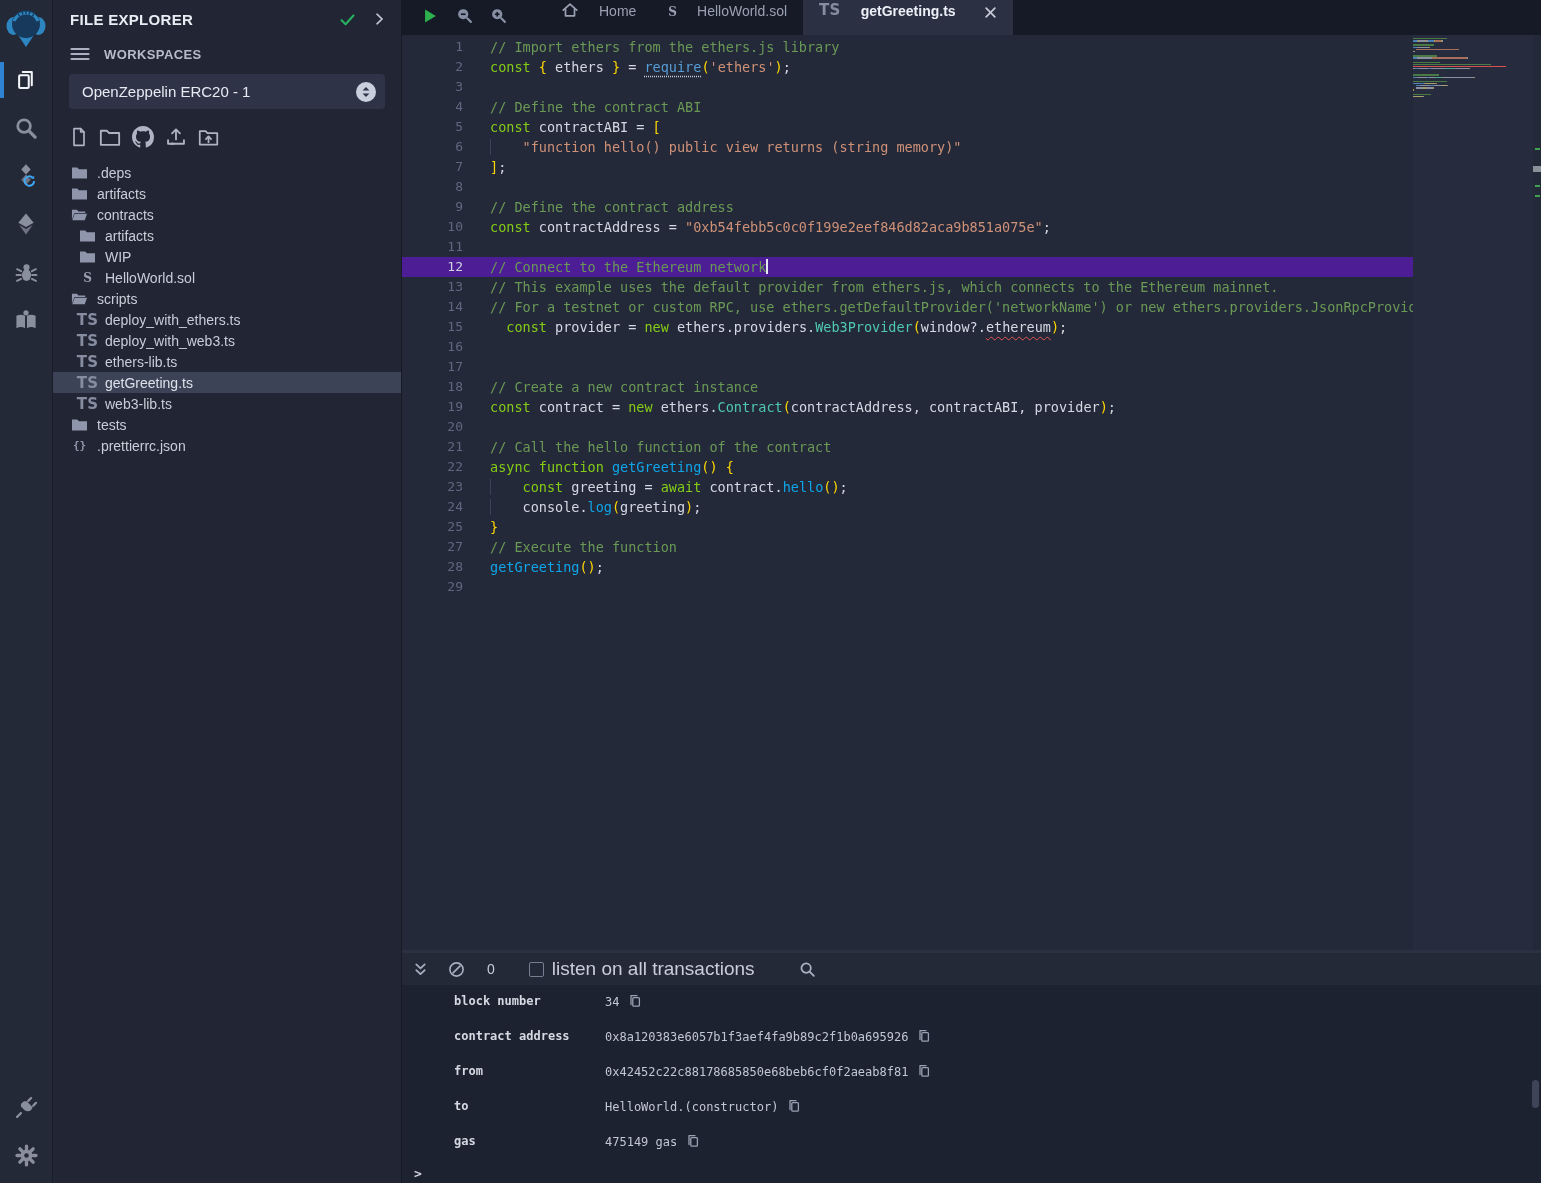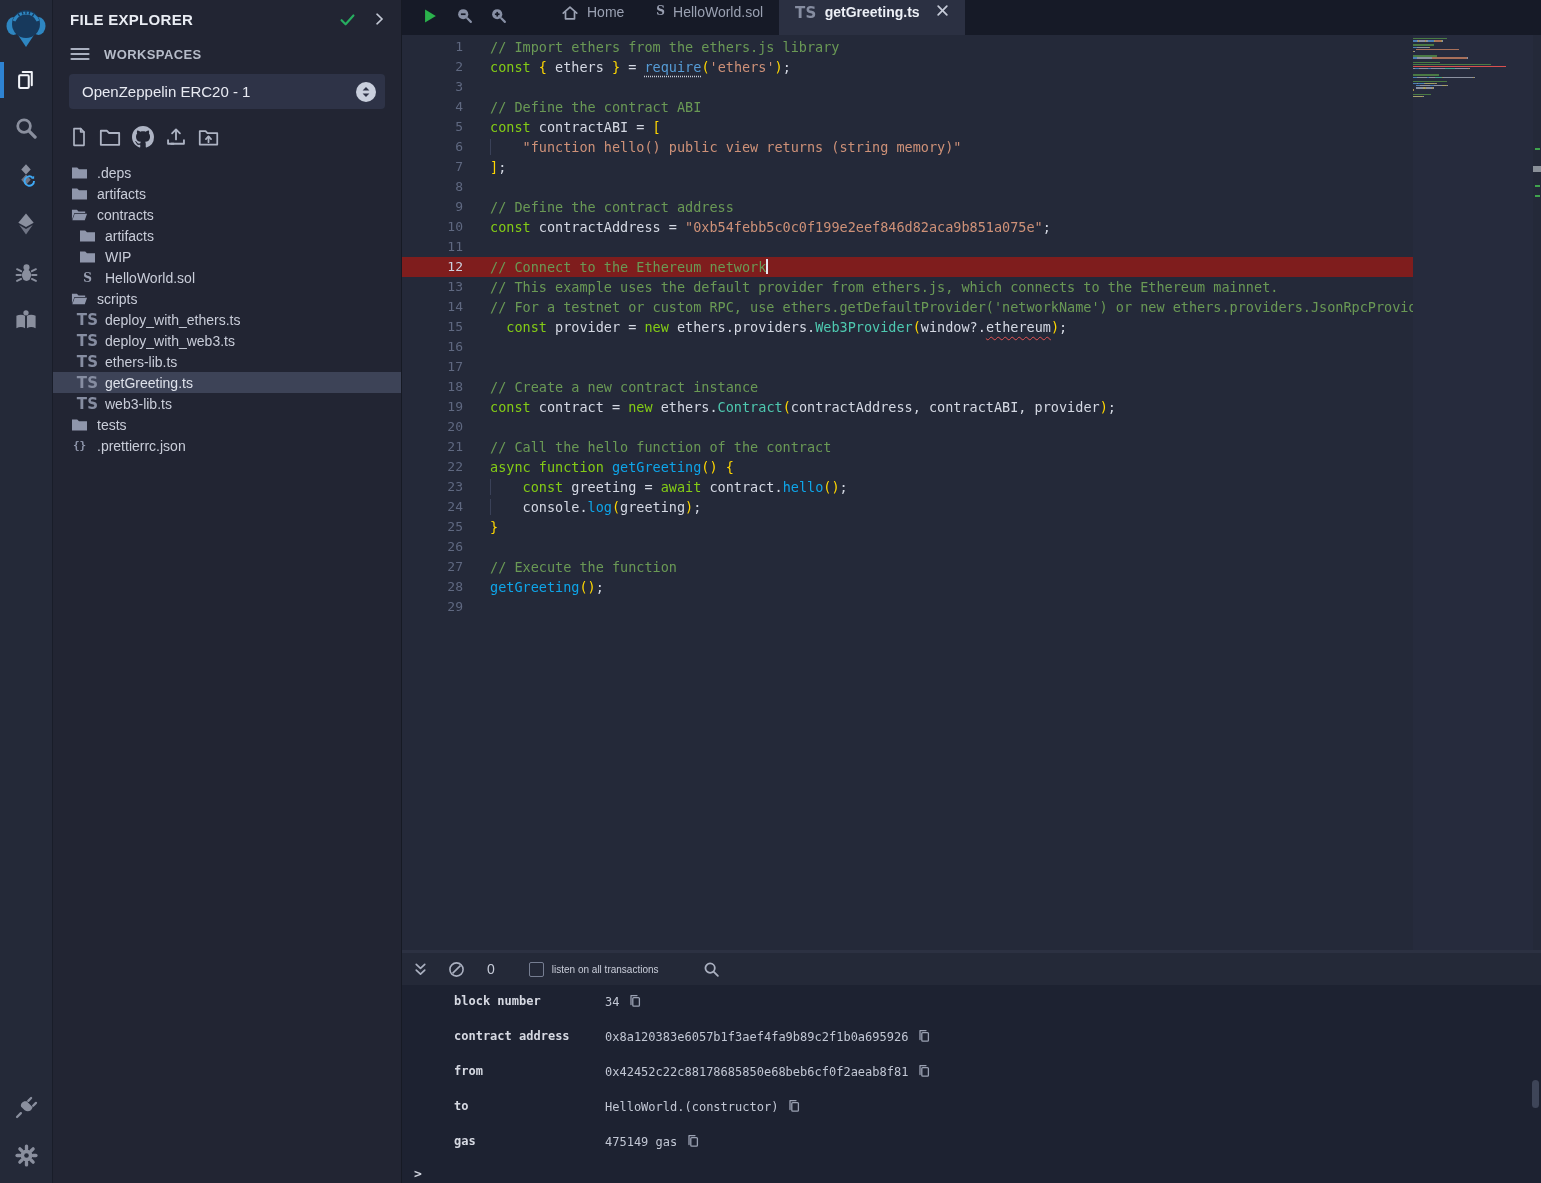--- a/index.html
+++ b/index.html
@@ -41,35 +41,35 @@
              font-family:"DejaVu Sans", sans-serif; }
   .jsonbadge { font-size:11px; font-weight:600; color:#8f96ab; font-family:"DejaVu Sans Mono", monospace; }
   .solglyph { font-size:12px; font-weight:700; color:#9aa0b2; font-family:"DejaVu Serif", serif; }
 
   
   .editorcol { flex:1; display:flex; flex-direction:column; min-width:0; }
   .tabbar { height:35px; background:#161a27; display:flex; align-items:stretch; flex-shrink:0; }
   .runctl { display:flex; align-items:center; gap:17px; padding:0 16px 0 19px; }
   .runctl .cicon { display:flex; cursor:pointer; color:#8890a5; }
   .tabs { display:flex; align-items:stretch; margin-left:22px; }
-  .tab { display:flex; align-items:flex-start; gap:8px; padding:4px 16px; font-size:14px;
+  .tab { display:flex; align-items:flex-end; gap:20px; padding:16px 16px; font-size:14px;
          color:#9aa1b2; cursor:pointer; }
   .tab .tabicn { display:flex; color:#9aa1b2; }
   .tab.active { background:#2b3042; color:#eceff6; font-weight:600; }
   .tab .closex { margin-left:8px; color:#c6cbd8; display:flex; cursor:pointer; }
 
   
   .editor { height:915px; position:relative; background:#242939; overflow:hidden; flex-shrink:0; }
   .codewrap { position:absolute; left:0; top:0; right:128px; bottom:0; overflow:hidden; padding-top:2px; }
   .cline { display:flex; height:20px; line-height:20px; font-family:"DejaVu Sans Mono", monospace;
            font-size:13.5px; white-space:pre; }
   .cline .ln { width:61px; text-align:right; color:#5f6880; flex-shrink:0;
                font-size:13px; user-select:none; }
   .cline .lc { padding-left:27px; color:#d4d8e3; }
-  .cline.cur { background:#7f1d1d; }
+  .cline.cur { background:#4c1d95; }
   .cline.cur .ln { color:#ccd2e0; }
   .tk-cm  { color:#6a9955; }
   .tk-kw  { color:#84cc16; }
   .tk-str { color:#ce9178; }
   .tk-gd  { color:#ffd700; }
   .tk-cls { color:#4ec9b0; }
   .tk-fn  { color:#0ea5e9; }
   .tk-pl  { color:#d4d8e3; }
   .tk-req { color:#569cd6; text-decoration:underline dotted #c8cdd9; text-underline-offset:4px; }
   .tk-err { color:#d4d8e3; text-decoration:underline wavy #e45454; text-underline-offset:4px;
@@ -85,21 +85,21 @@
   .rmark { position:absolute; }
 
   
   .splitter { height:3px; background:#2c3142; cursor:row-resize; flex-shrink:0; }
   .termhead { height:32px; background:#242938; display:flex; align-items:center;
               padding-left:10px; flex-shrink:0; }
   .termhead .thicon { display:flex; color:#aab0c0; cursor:pointer; }
   .tcount { font-size:14px; color:#c6cbd8; margin:0 0 0 22px; }
   .tcheck { width:15px; height:15px; border:1px solid #767e92; border-radius:2px;
             background:transparent; appearance:none; margin-left:34px; cursor:pointer; }
-  .tlisten { font-size:10px; color:#c9cdd9; margin-left:8px; }
+  .tlisten { font-size:19px; color:#c9cdd9; margin-left:8px; }
   .tsearchicn { margin-left:44px; color:#aab0c0; display:flex; }
   .tsearch { margin-left:11px; width:308px; height:27px; background:#2b3045;
              border:1px solid #3a4158; border-radius:4px; color:#c6cbd8;
              font-size:14.5px; padding:0 10px; outline:none; }
   .tsearch::placeholder { color:#8890a4; }
   .termbody { flex:1; background:#1d2231; position:relative; overflow:hidden;
               font-family:"DejaVu Sans Mono", monospace; padding-top:5px; }
   .lrow { height:35px; display:flex; align-items:flex-start; padding-top:4px; }
   .lkey { width:203px; padding-left:52px; font-size:12px; font-weight:700; color:#d6d9e2; }
   .lval { font-size:12px; color:#c2c7d4; display:flex; align-items:center; gap:9px; }
@@ -494,21 +494,20 @@
           <div class="cline"><div class="ln">16</div><div class="lc"></div></div>
           <div class="cline"><div class="ln">17</div><div class="lc"></div></div>
           <div class="cline"><div class="ln">18</div><div class="lc"><span class="tk-cm">// Create a new contract instance</span></div></div>
           <div class="cline"><div class="ln">19</div><div class="lc"><span class="tk-kw">const</span><span class="tk-pl"> contract = </span><span class="tk-kw">new</span><span class="tk-pl"> ethers.</span><span class="tk-cls">Contract</span><span class="tk-gd">(</span><span class="tk-pl">contractAddress, contractABI, provider</span><span class="tk-gd">)</span><span class="tk-pl">;</span></div></div>
           <div class="cline"><div class="ln">20</div><div class="lc"></div></div>
           <div class="cline"><div class="ln">21</div><div class="lc"><span class="tk-cm">// Call the hello function of the contract</span></div></div>
           <div class="cline"><div class="ln">22</div><div class="lc"><span class="tk-kw">async</span><span class="tk-pl"> </span><span class="tk-kw">function</span><span class="tk-pl"> </span><span class="tk-fn">getGreeting</span><span class="tk-gd">()</span><span class="tk-pl"> </span><span class="tk-gd">{</span></div></div>
           <div class="cline"><div class="ln">23</div><div class="lc"><span class="tk-ig">    </span><span class="tk-kw">const</span><span class="tk-pl"> greeting = </span><span class="tk-kw">await</span><span class="tk-pl"> contract.</span><span class="tk-fn">hello</span><span class="tk-gd">()</span><span class="tk-pl">;</span></div></div>
           <div class="cline"><div class="ln">24</div><div class="lc"><span class="tk-ig">    </span><span class="tk-pl">console.</span><span class="tk-fn">log</span><span class="tk-gd">(</span><span class="tk-pl">greeting</span><span class="tk-gd">)</span><span class="tk-pl">;</span></div></div>
           <div class="cline"><div class="ln">25</div><div class="lc"><span class="tk-gd">}</span></div></div>
-          <div class="cline"><div class="ln">26</div><div class="lc"></div></div>
           <div class="cline"><div class="ln">27</div><div class="lc"><span class="tk-cm">// Execute the function</span></div></div>
           <div class="cline"><div class="ln">28</div><div class="lc"><span class="tk-fn">getGreeting</span><span class="tk-gd">()</span><span class="tk-pl">;</span></div></div>
           <div class="cline"><div class="ln">29</div><div class="lc"></div></div>
         </div>
       <div class="minimap" id="minimap">
           <div class="mrow">
             <span class="mseg" style="width: 34.4px; background: rgb(74, 122, 68);"></span>
           </div>
           <div class="mrow">
             <span class="mseg" style="width: 4px; background: rgb(74, 127, 181);"></span>

